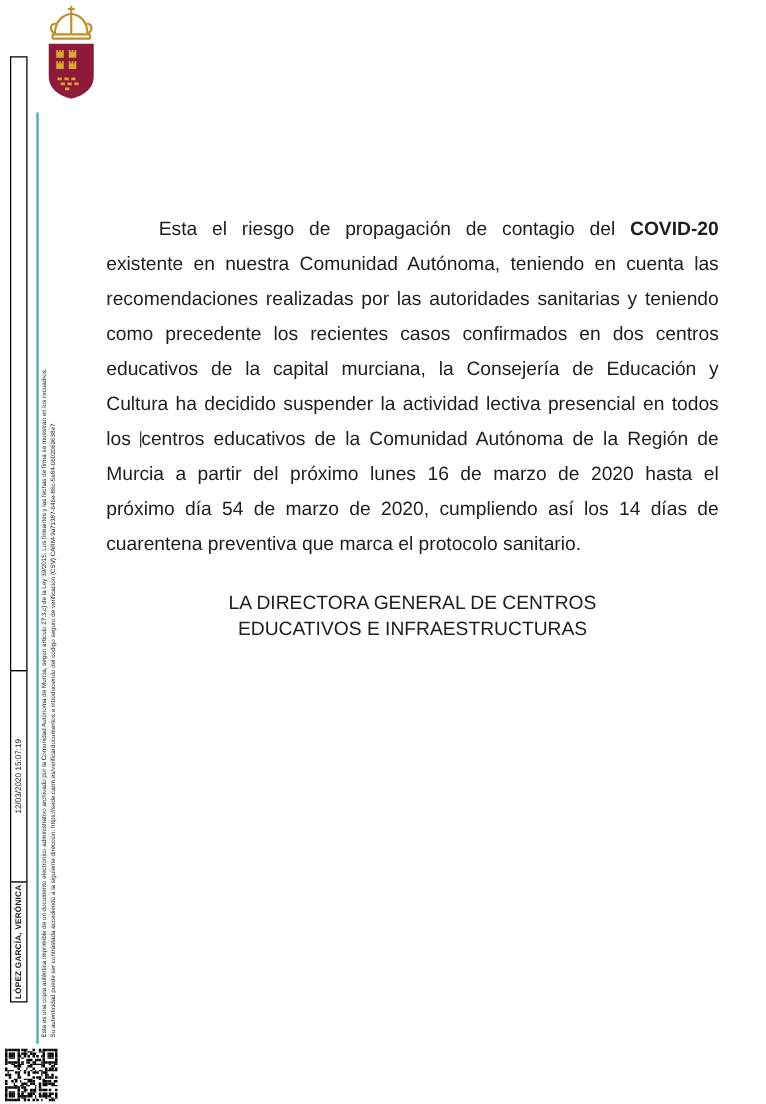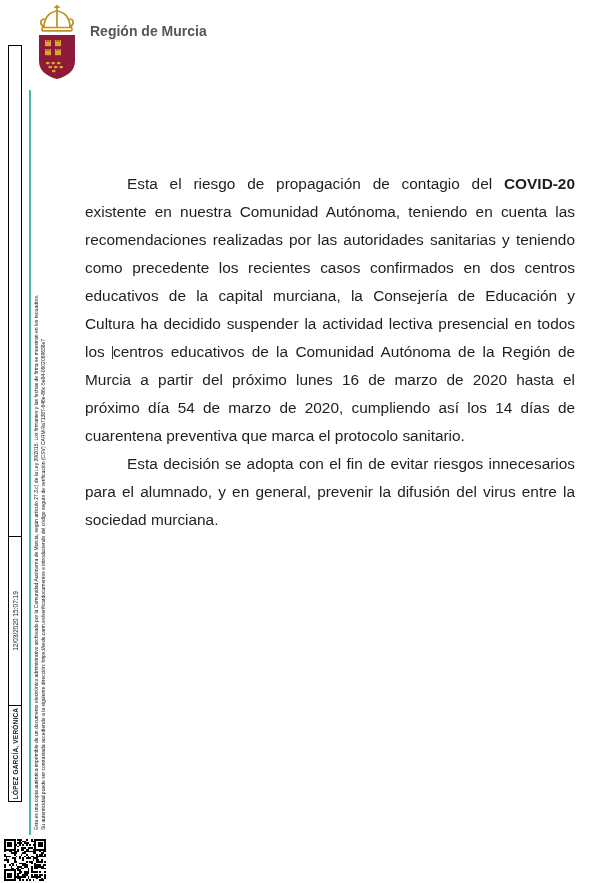--- a/index.html
+++ b/index.html
@@ -93,21 +93,20 @@
         <rect x="21" y="58" width="3.4" height="2.2"></rect>
         <rect x="12.5" y="62" width="3.4" height="2.2"></rect>
         <rect x="18" y="62" width="3.4" height="2.2"></rect>
         <rect x="23.5" y="62" width="3.4" height="2.2"></rect>
         <rect x="16" y="66" width="3.4" height="2.2"></rect>
       </g>
     </g>
   </svg>
 
   <div class="htext">
-    <div class="org">Región de Murcia</div>
   </div>
 
   <div class="sig-table-wrap">
     <div class="sig-table">
       <div class="cell name">LÓPEZ GARCÍA, VERÓNICA</div>
       <div class="cell date">12/03/2020 15:07:19</div>
       <div class="cell filler"></div>
     </div>
   </div>
 
@@ -444,18 +443,19 @@
       <i style="left:38.64px;top:40.32px;width:1.68px;height:1.68px"></i>
     </div>
 
   <div class="content">
     <p class="p1">
       <span>Esta el riesgo de propagación de contagio del</span>
       <b>COVID-20</b>
       <span>existente en nuestra Comunidad Autónoma, teniendo en cuenta las recomendaciones realizadas por las autoridades sanitarias y teniendo como precedente los recientes casos confirmados en dos centros educativos de la capital murciana, la Consejería de Educación y Cultura ha decidido suspender la actividad lectiva presencial  en todos los</span>
       <span class="cursor"></span><span>centros educativos de la Comunidad Autónoma de la Región de Murcia a partir del próximo lunes 16 de marzo de 2020 hasta el próximo día 54 de marzo de 2020, cumpliendo así los 14 días de cuarentena preventiva que marca el protocolo sanitario.</span>
     </p>
-    <p class="p2">Esta decisión se adopta con el fin de evitar riesgos innecesarios para el alumnado, y en general, prevenir la difusión del virus entre la sociedad murciana.</p>
     <div class="sig-title">
+      <div>LA DIRECTORA GENERAL DE CENTROS</div>
+      <div>EDUCATIVOS E INFRAESTRUCTURAS</div>
     </div>
   </div>
 
 </div>
 
 </body></html>

